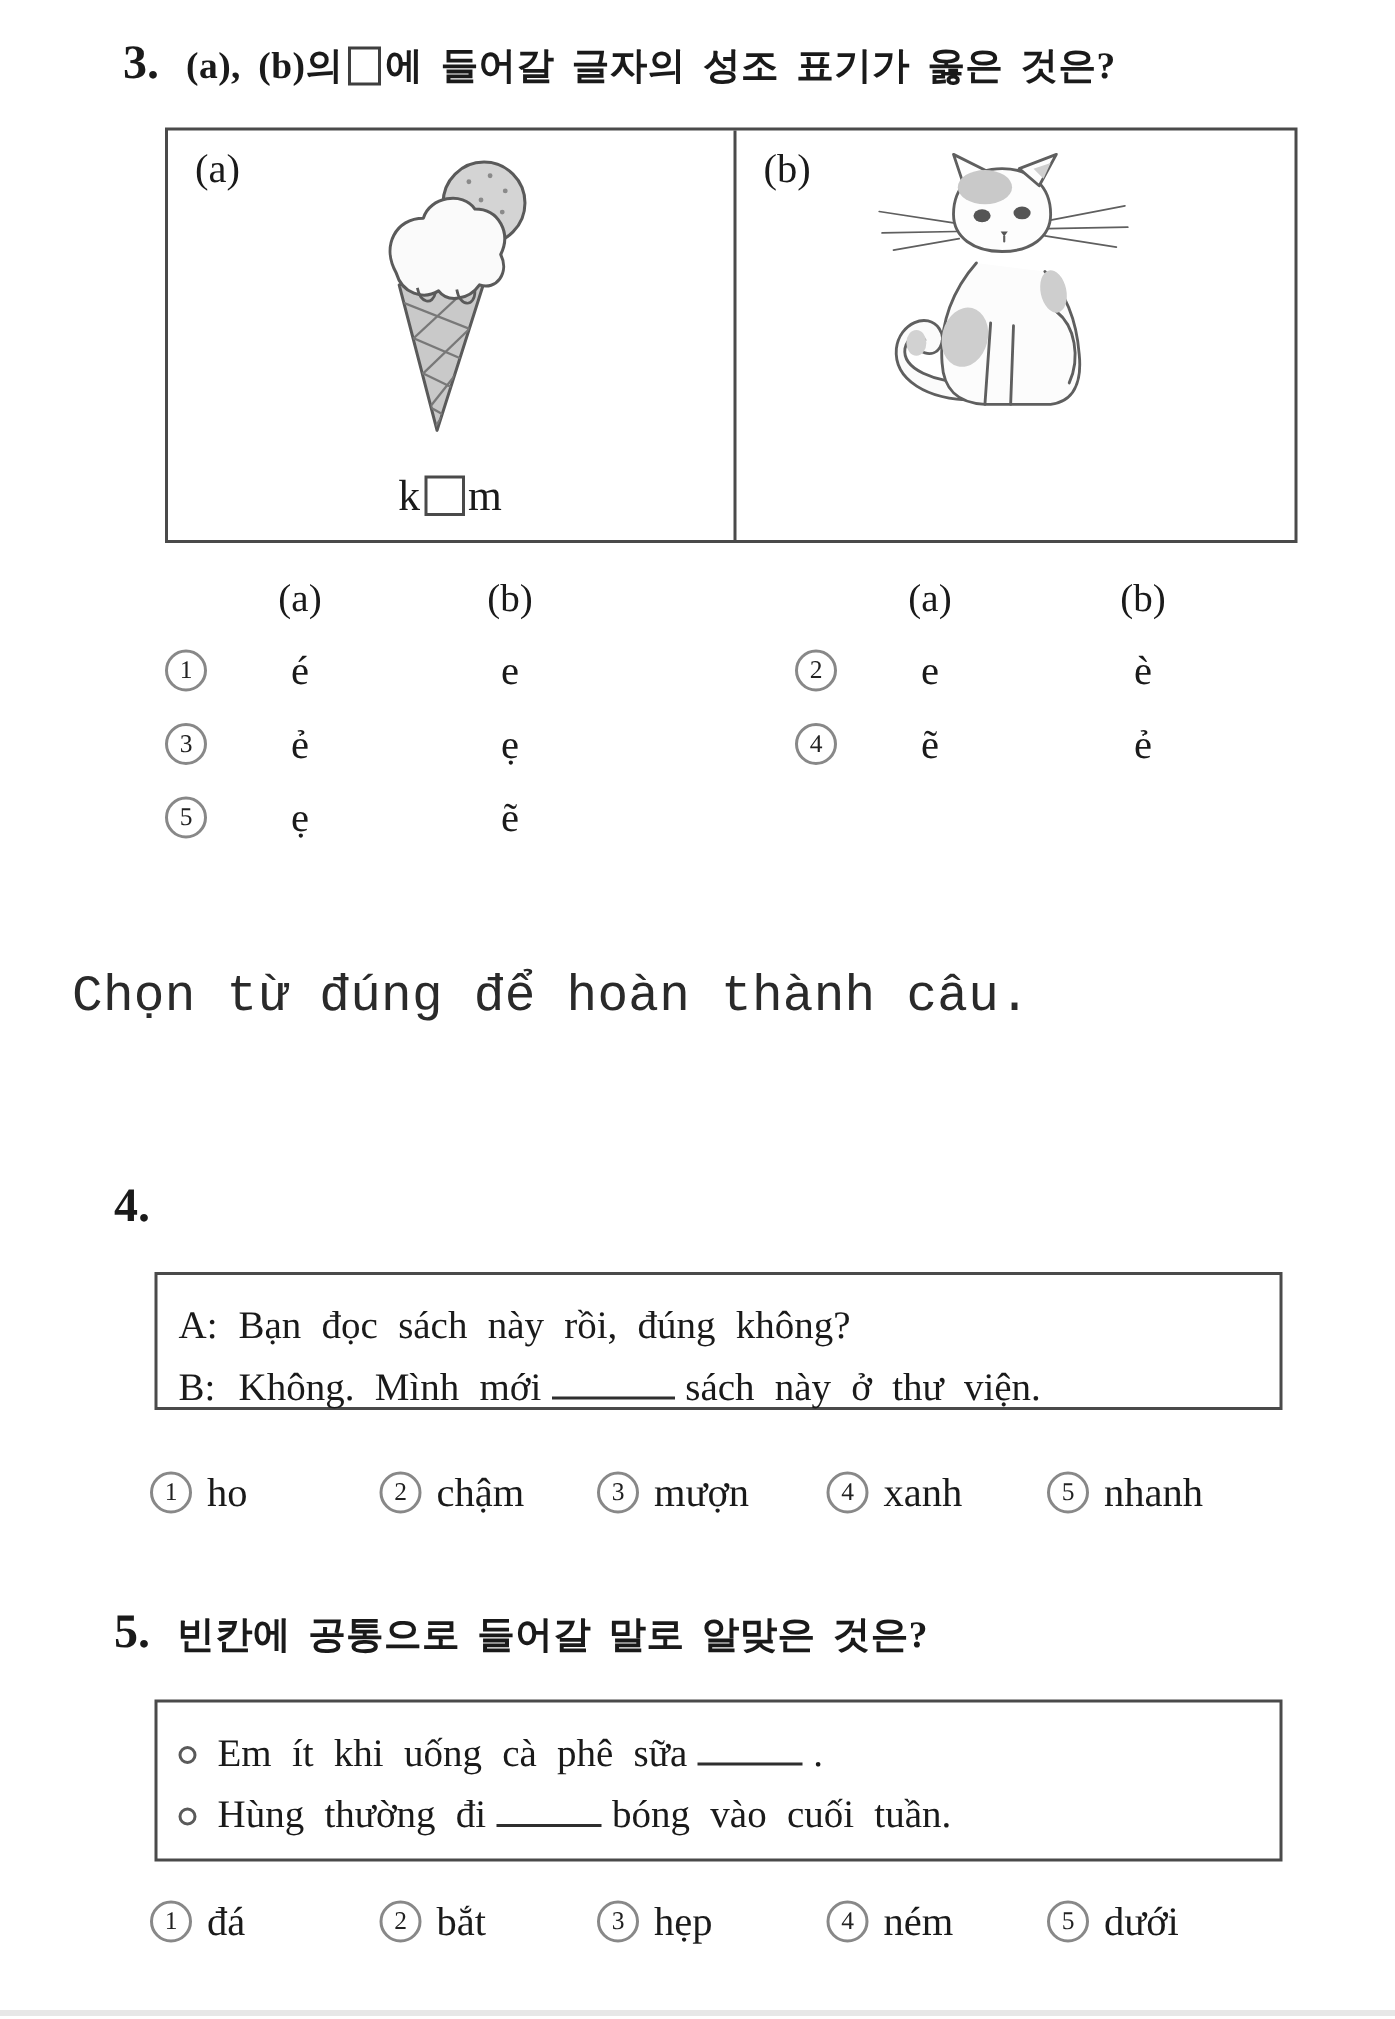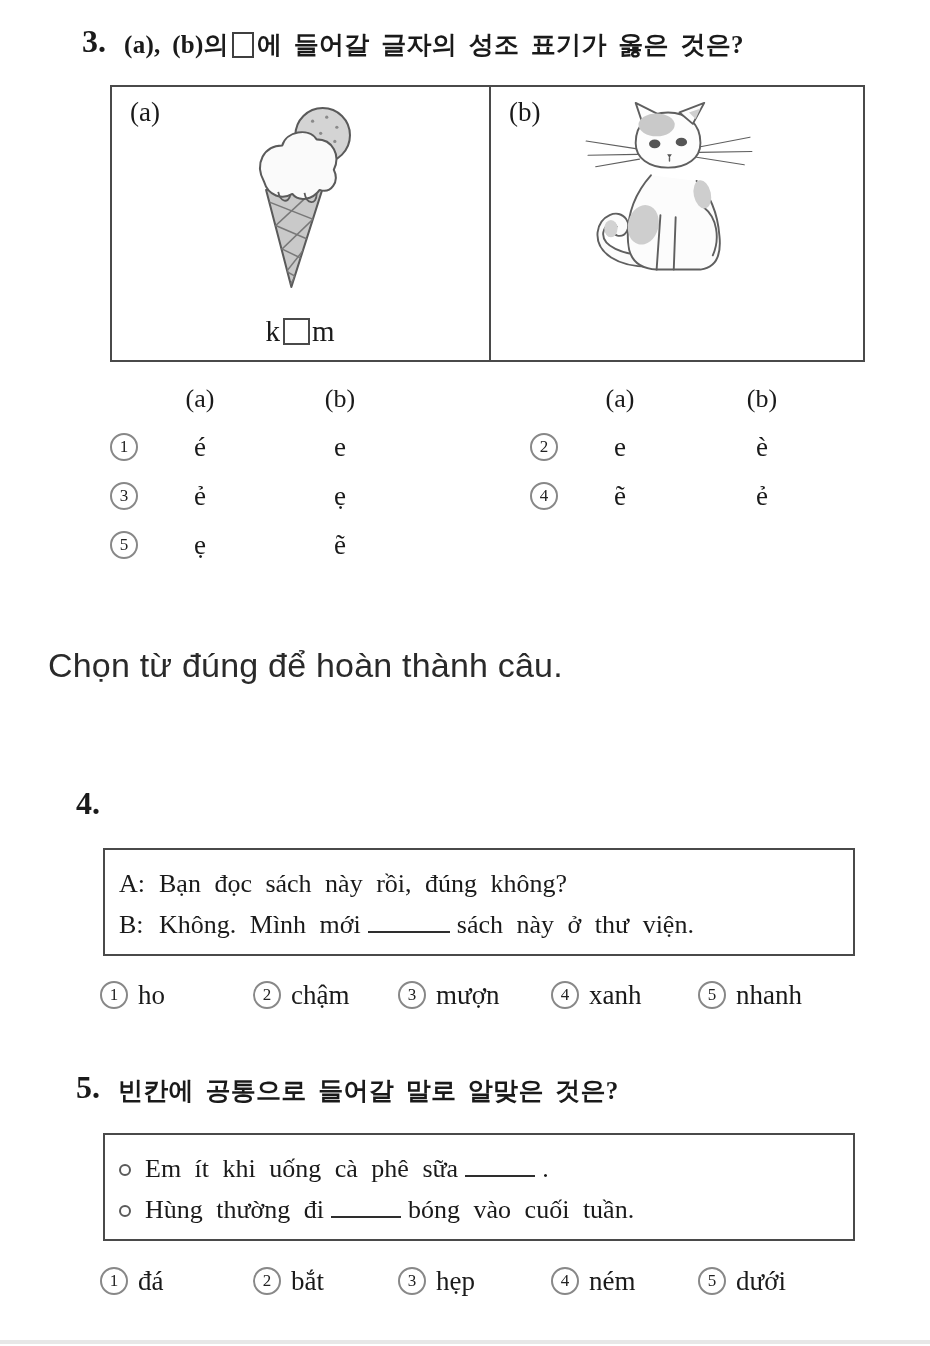--- a/index.html
+++ b/index.html
@@ -25,21 +25,21 @@
                 vertical-align:-4px; margin:0 2px; background:#fff; }
 
   .grid-hdr { position:absolute; width:60px; text-align:center; font-size:26px; }
   .grid-letter { position:absolute; width:60px; text-align:center; font-size:27px; }
   .cnum { width:28px; height:28px; border:2px solid #888; border-radius:50%;
           display:inline-flex; align-items:center; justify-content:center;
           font-size:17px; color:#222; background:#fff; flex:0 0 auto;
           font-family:"Liberation Serif","DejaVu Serif",serif; }
   .grid-cnum { position:absolute; }
 
-  .section-heading { font-family:Liberation Sans, sans-serif;
+  .section-heading { font-family:Liberation Mono, monospace;
                      font-size:34px; color:#2a2a2a; letter-spacing:0.2px; }
 
   .stmt-box { border:2px solid #4a4a4a; background:#fff; padding:13px 14px 0 14px; }
   .dlg-line { font-size:26px; line-height:41px; word-spacing:7px; white-space:nowrap; }
   .speaker { display:inline-block; width:40px; }
   .blank { display:inline-block; height:15px; border-bottom:2px solid #2e2e2e; margin:0 7px; }
   .blank-w82 { width:82px; }
   .blank-w70 { width:70px; }
   .ring { display:inline-block; width:12px; height:12px; border:2px solid #5a5a5a;
           border-radius:50%; margin-right:14px; vertical-align:1px; background:#fff; }
@@ -152,21 +152,21 @@
     <span class="grid-letter" style="left:590px; top:101px;">ẽ</span>
     <span class="grid-letter" style="left:732px; top:101px;">ẻ</span>
   </div>
 
   <div class="abs section-heading" style="left:48px; top:646px;">Chọn từ đúng để hoàn thành câu.</div>
 
   <div class="abs q-header" style="left:76px; top:786px; width:800px;">
     <span class="q-num">4.</span>
   </div>
 
-  <div class="abs stmt-box" style="left:103px; top:848px; width:752px; height:108px;">
+  <div class="abs stmt-box" style="left:103px; top:848px; width:752px; height:92px;">
     <div class="dlg-line">
       <span class="speaker">A:</span><span>Bạn đọc sách này rồi, đúng không?</span>
     </div>
     <div class="dlg-line">
       <span class="speaker">B:</span><span>Không. Mình mới</span><span class="blank blank-w82"></span><span>sách này ở thư viện.</span>
     </div>
   </div>
 
   <div class="opt-row" style="top:980px;">
     <span class="opt" style="left:100px;">

